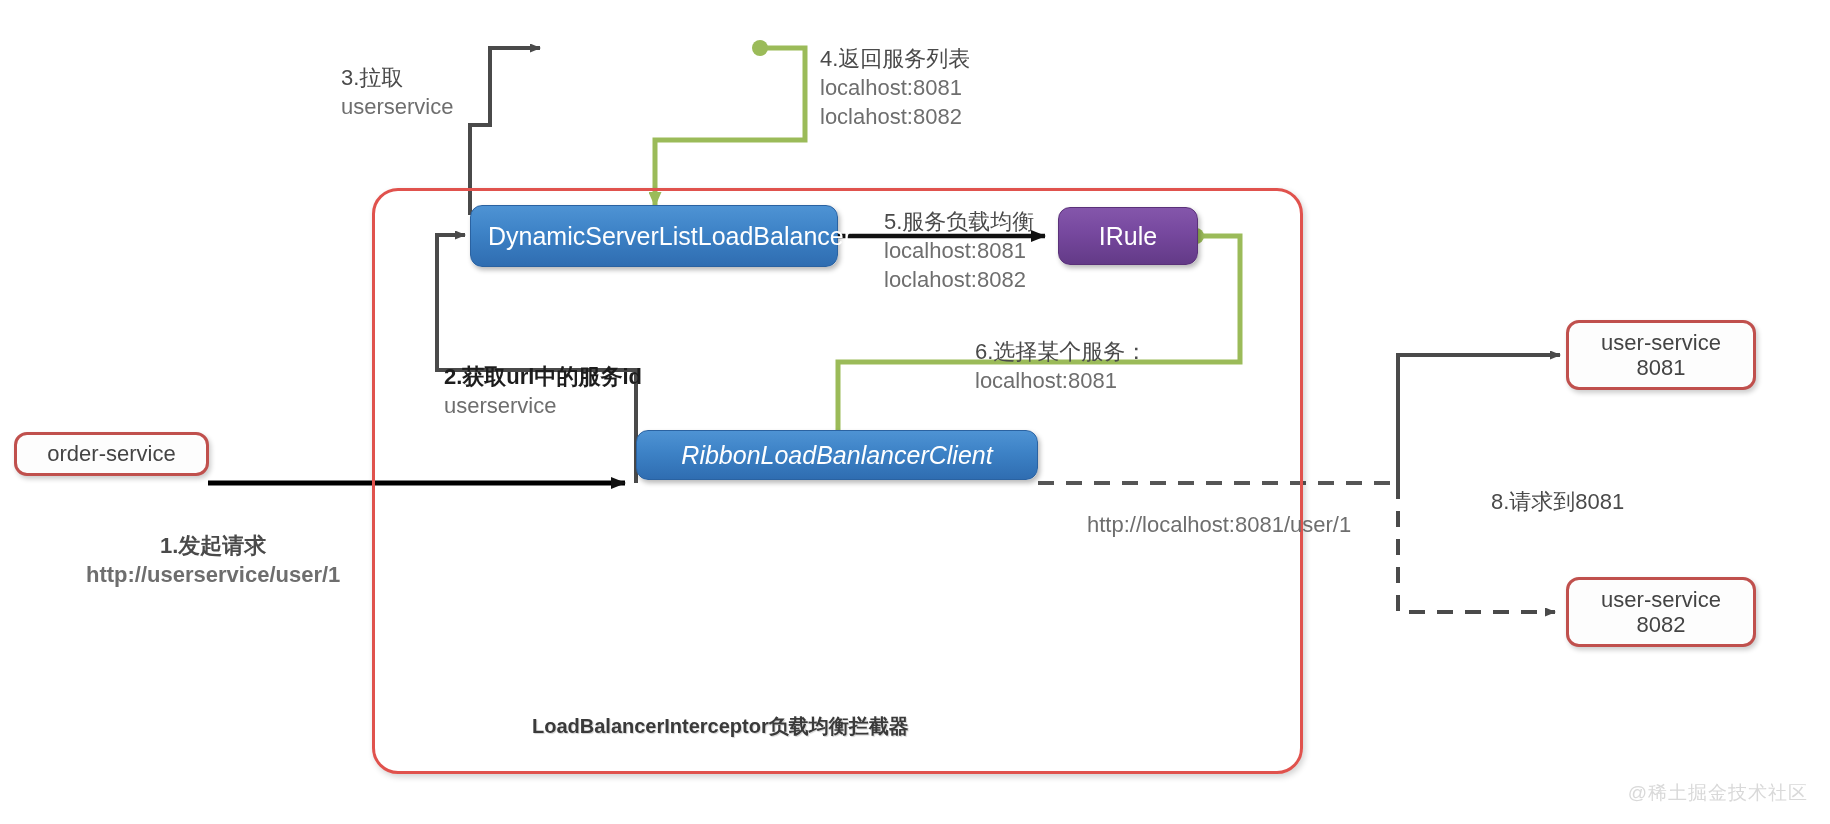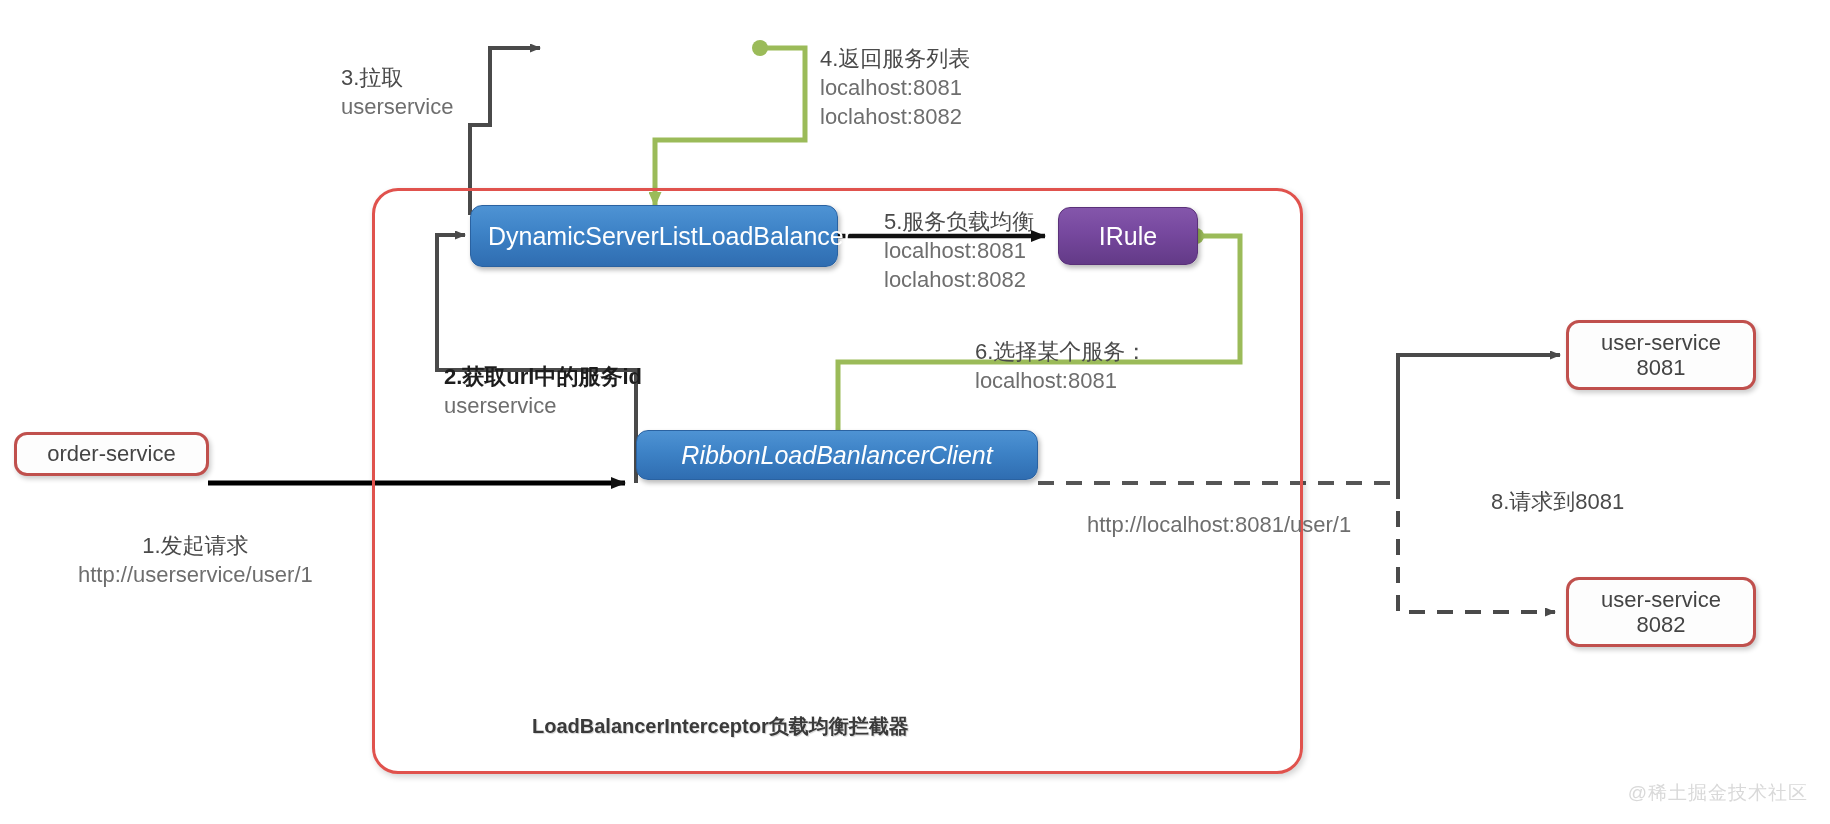--- a/index.html
+++ b/index.html
@@ -141,21 +141,21 @@
   <div class="lbl" style="left:975px;top:337px;">
     <div class="t1">6.选择某个服务：</div>
     <div class="t2">localhost:8081</div>
   </div>
 
   <div class="lbl strong" style="left:444px;top:362px;">
     <div class="t1">2.获取url中的服务id</div>
     <div class="t2">userservice</div>
   </div>
 
-  <div class="lbl" style="left:78px;top:531px;">
+  <div class="lbl" style="left:86px;top:531px;font-weight:bold;">
     <div class="t1" style="text-align:center;">1.发起请求</div>
     <div class="t2">http://userservice/user/1</div>
   </div>
 
   <div class="lbl" style="left:1087px;top:510px;">
     <div class="t2">http://localhost:8081/user/1</div>
   </div>
 
   <div class="lbl" style="left:1491px;top:477px;margin-top:10px;">
     <div class="t1">8.请求到8081</div>

